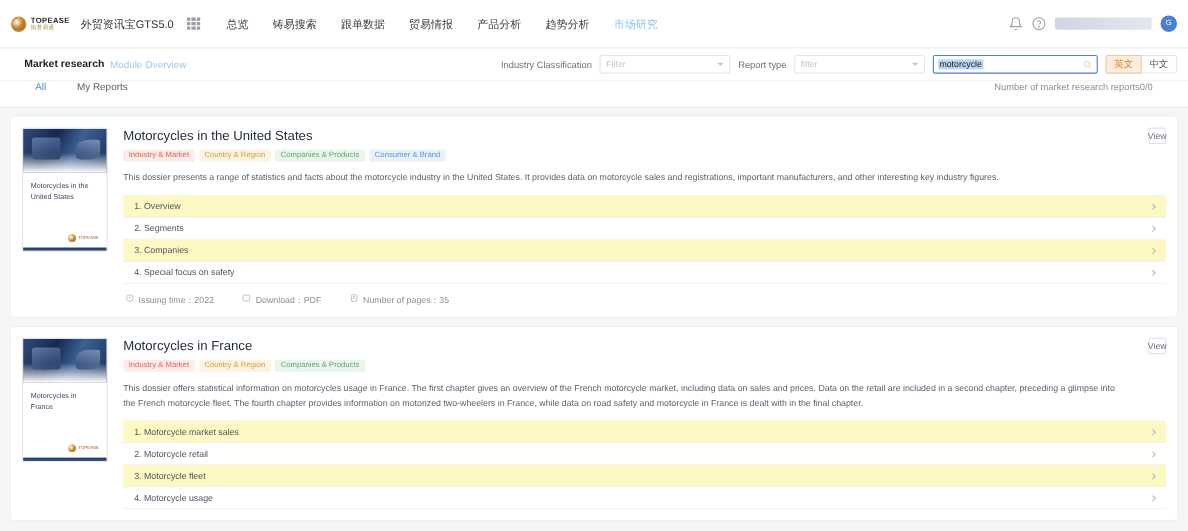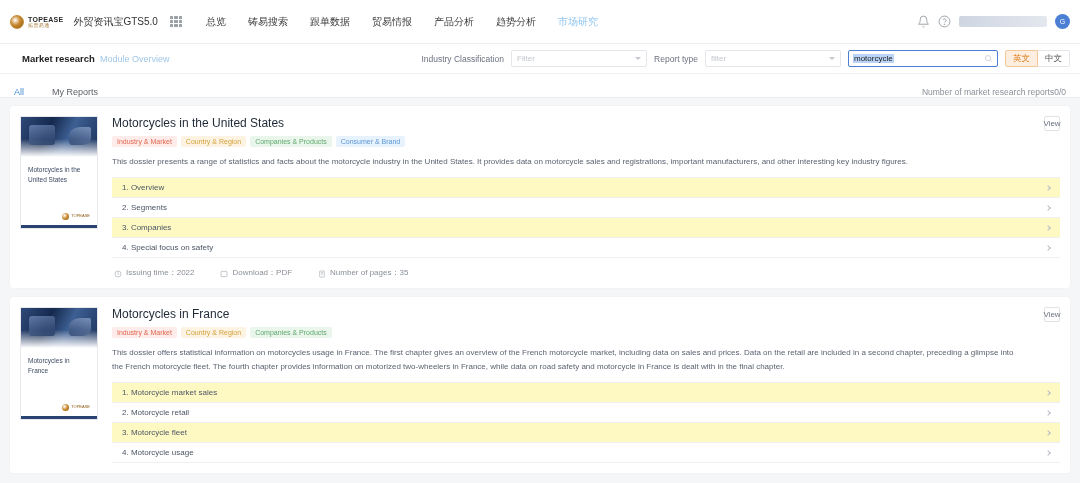--- a/index.html
+++ b/index.html
@@ -72,21 +72,21 @@
   }
   .crumb-main { font-size: 9.5px; font-weight: bold; color: #222; padding-left: 12px; }
   .crumb-sub { font-size: 9px; color: #9fc7e8; margin-left: 5px; }
   .filters { margin-left: auto; display: flex; align-items: center; gap: 7px; }
   .filter-label { font-size: 8.5px; color: #6b7280; white-space: nowrap; }
   .select-box {
     width: 120px; height: 17px; border: 1px solid #e3e6eb; border-radius: 2px;
     background: #fff; display: flex; align-items: center;
     padding: 0 5px; font-size: 8px; color: #c3c7cd; position: relative;
   }
-  .select-box.wide { width: 136px; }
+  .select-box.wide { width: 119px; }
   .caret {
     margin-left: auto; width: 0; height: 0;
     border-left: 3px solid transparent; border-right: 3px solid transparent;
     border-top: 3.5px solid #c3c7cd;
   }
   .search-box {
     width: 150px; height: 17px; border: 1px solid #4a7fd4; border-radius: 2px;
     background: #fff; display: flex; align-items: center;
     padding: 0 4px; position: relative;
   }
@@ -106,21 +106,21 @@
   }
   .lang-btn.active {
     background: #fdeee0; border-color: #f2c79a; color: #e07b18;
   }
   .lang-btn:first-child { border-radius: 2px 0 0 2px; }
   .lang-btn:last-child { border-radius: 0 2px 2px 0; border-left: none; }
 
   
   .tabbar {
     height: 24px; background: #fff;
-    display: flex; align-items: flex-end; padding: 0 14px;
+    display: flex; align-items: flex-start; padding: 0 32px;
     border-bottom: 1px solid #ececec;
   }
   .tab {
     font-size: 9px; color: #5a5f66; margin-right: 28px; cursor: pointer;
   }
   .tab.active { color: #4a90d9; }
   .report-count {
     margin-left: auto; font-size: 8.5px; color: #8a9098;
   }
 
@@ -205,21 +205,21 @@
   .chapter:nth-child(even) { background: #ffffff; }
   .chev {
     margin-left: auto; width: 4px; height: 4px;
     border-top: 1px solid #b6bcc4; border-right: 1px solid #b6bcc4;
     transform: rotate(45deg);
   }
   .meta {
     display: flex; gap: 26px; margin-top: 9px; padding-left: 2px;
   }
   .meta-item {
-    display: flex; align-items: flex-end; gap: 4px;
+    display: flex; align-items: flex-start; gap: 4px;
     font-size: 8px; color: #8a9098;
   }
   .meta-ic { width: 8px; height: 8px; color: #a8aeb6; flex: none; }
   .view-btn {
     position: absolute; right: 0; top: 0;
     width: 16px; height: 15px; border: 1px solid #dfe3e8; border-radius: 2px;
     background: #fff; font-size: 8px; color: #6b7280;
     display: flex; align-items: center; justify-content: center; cursor: pointer;
   }
 </style>

